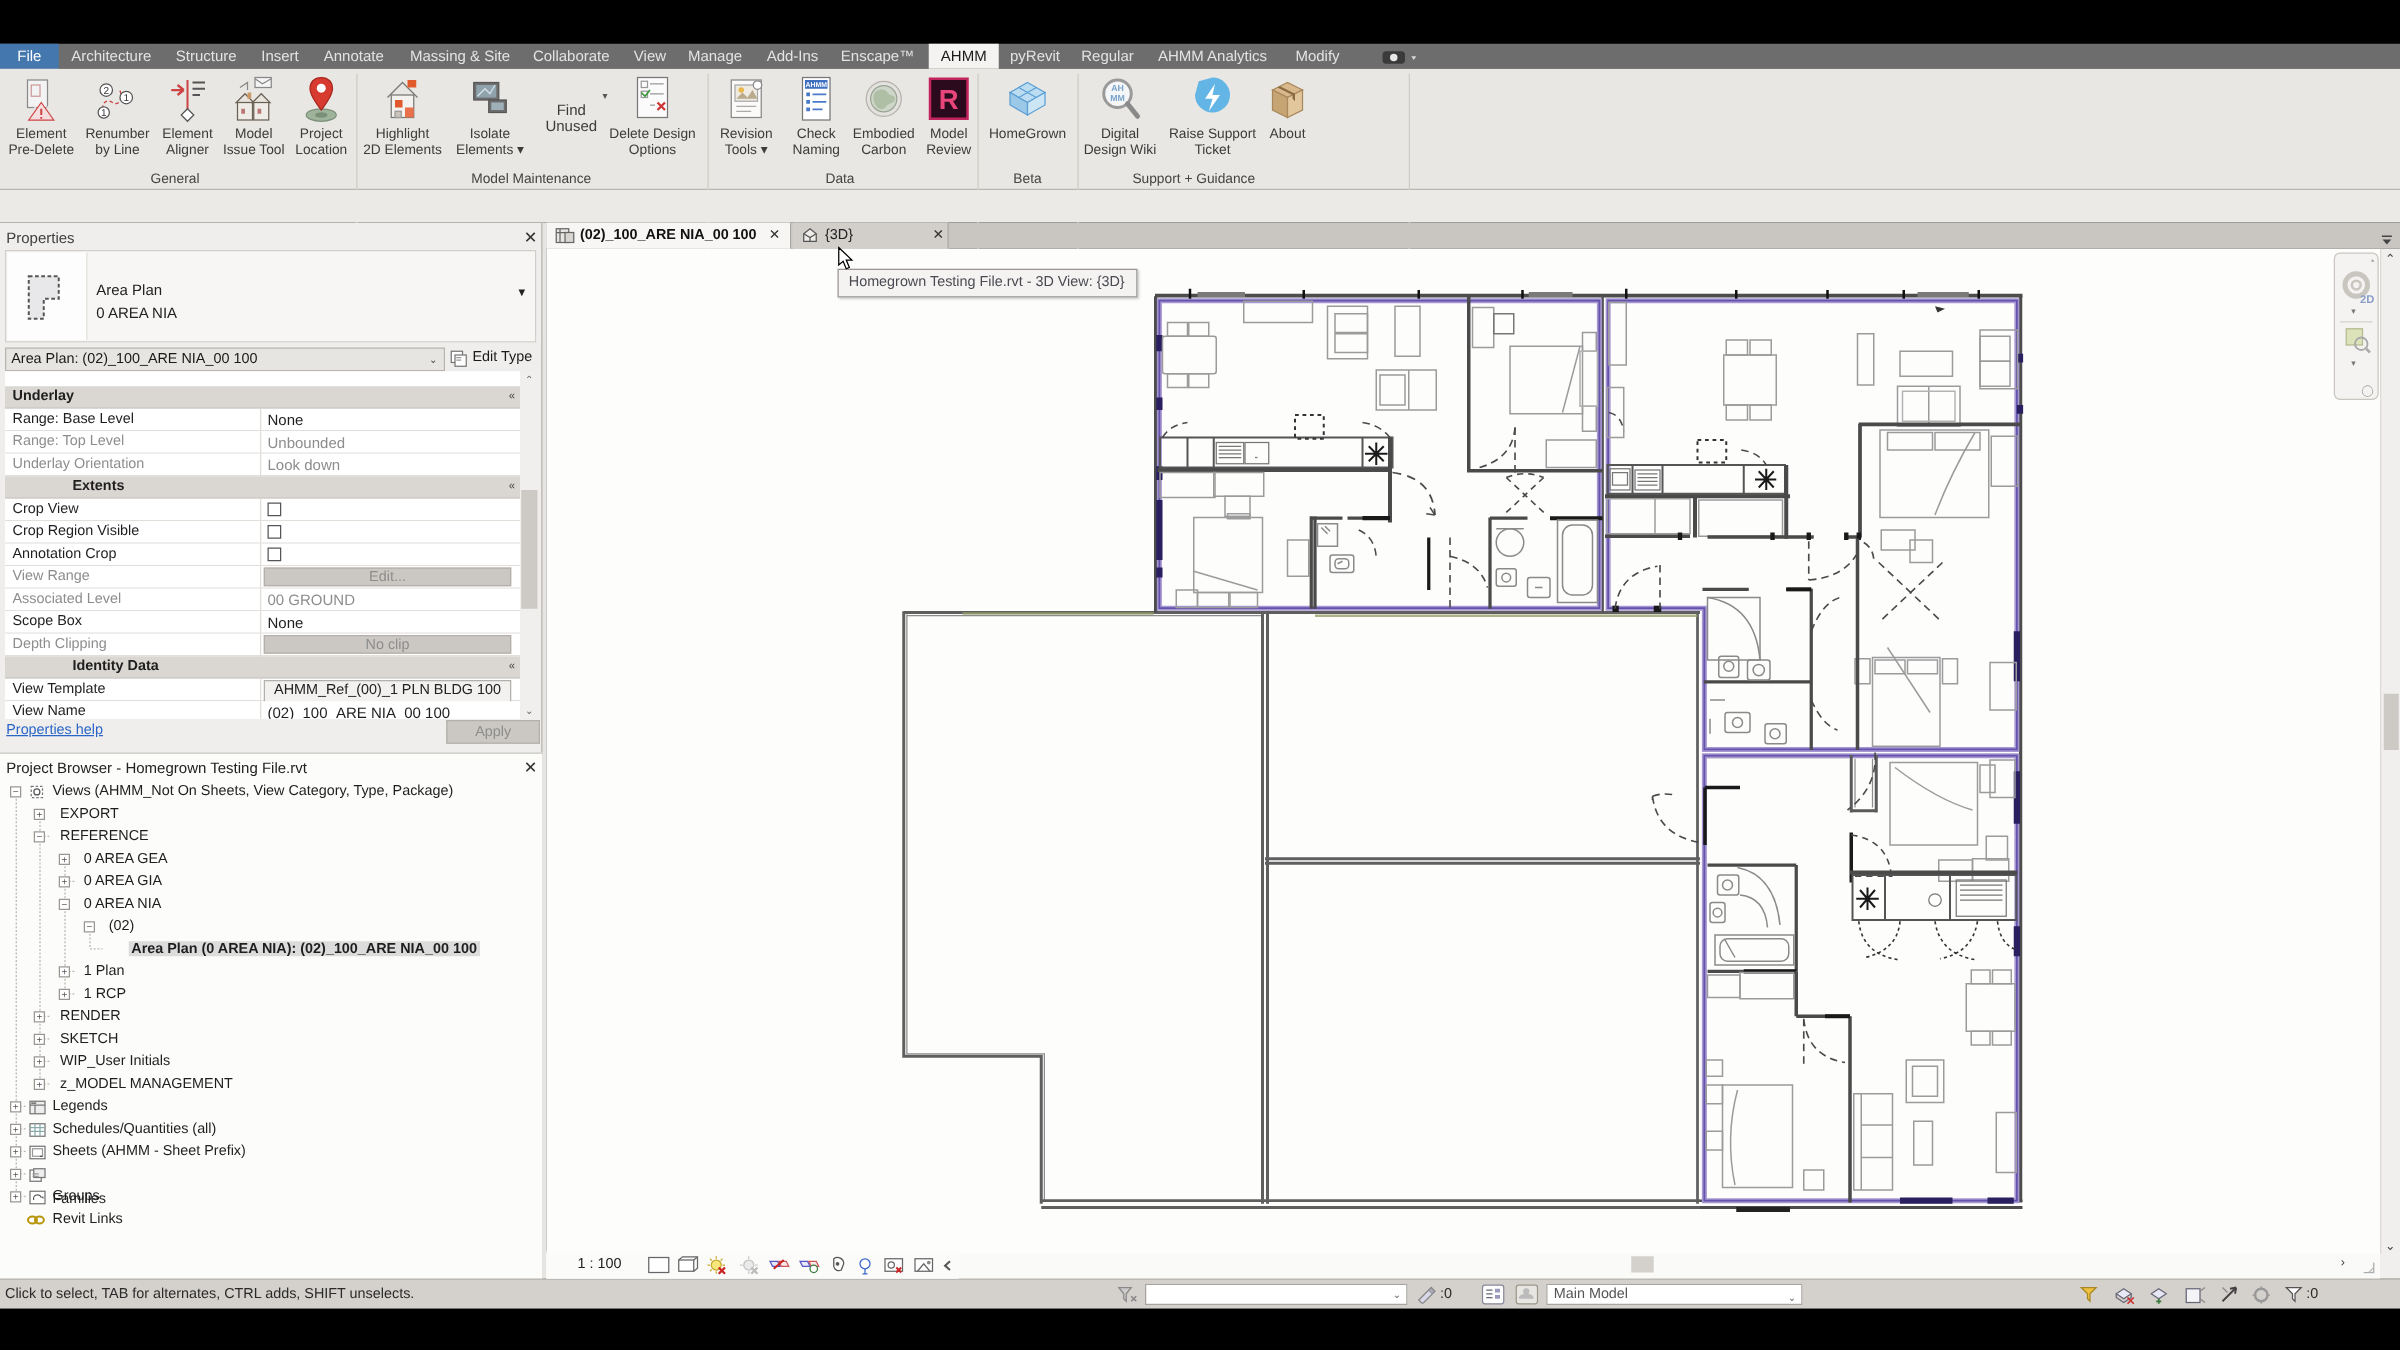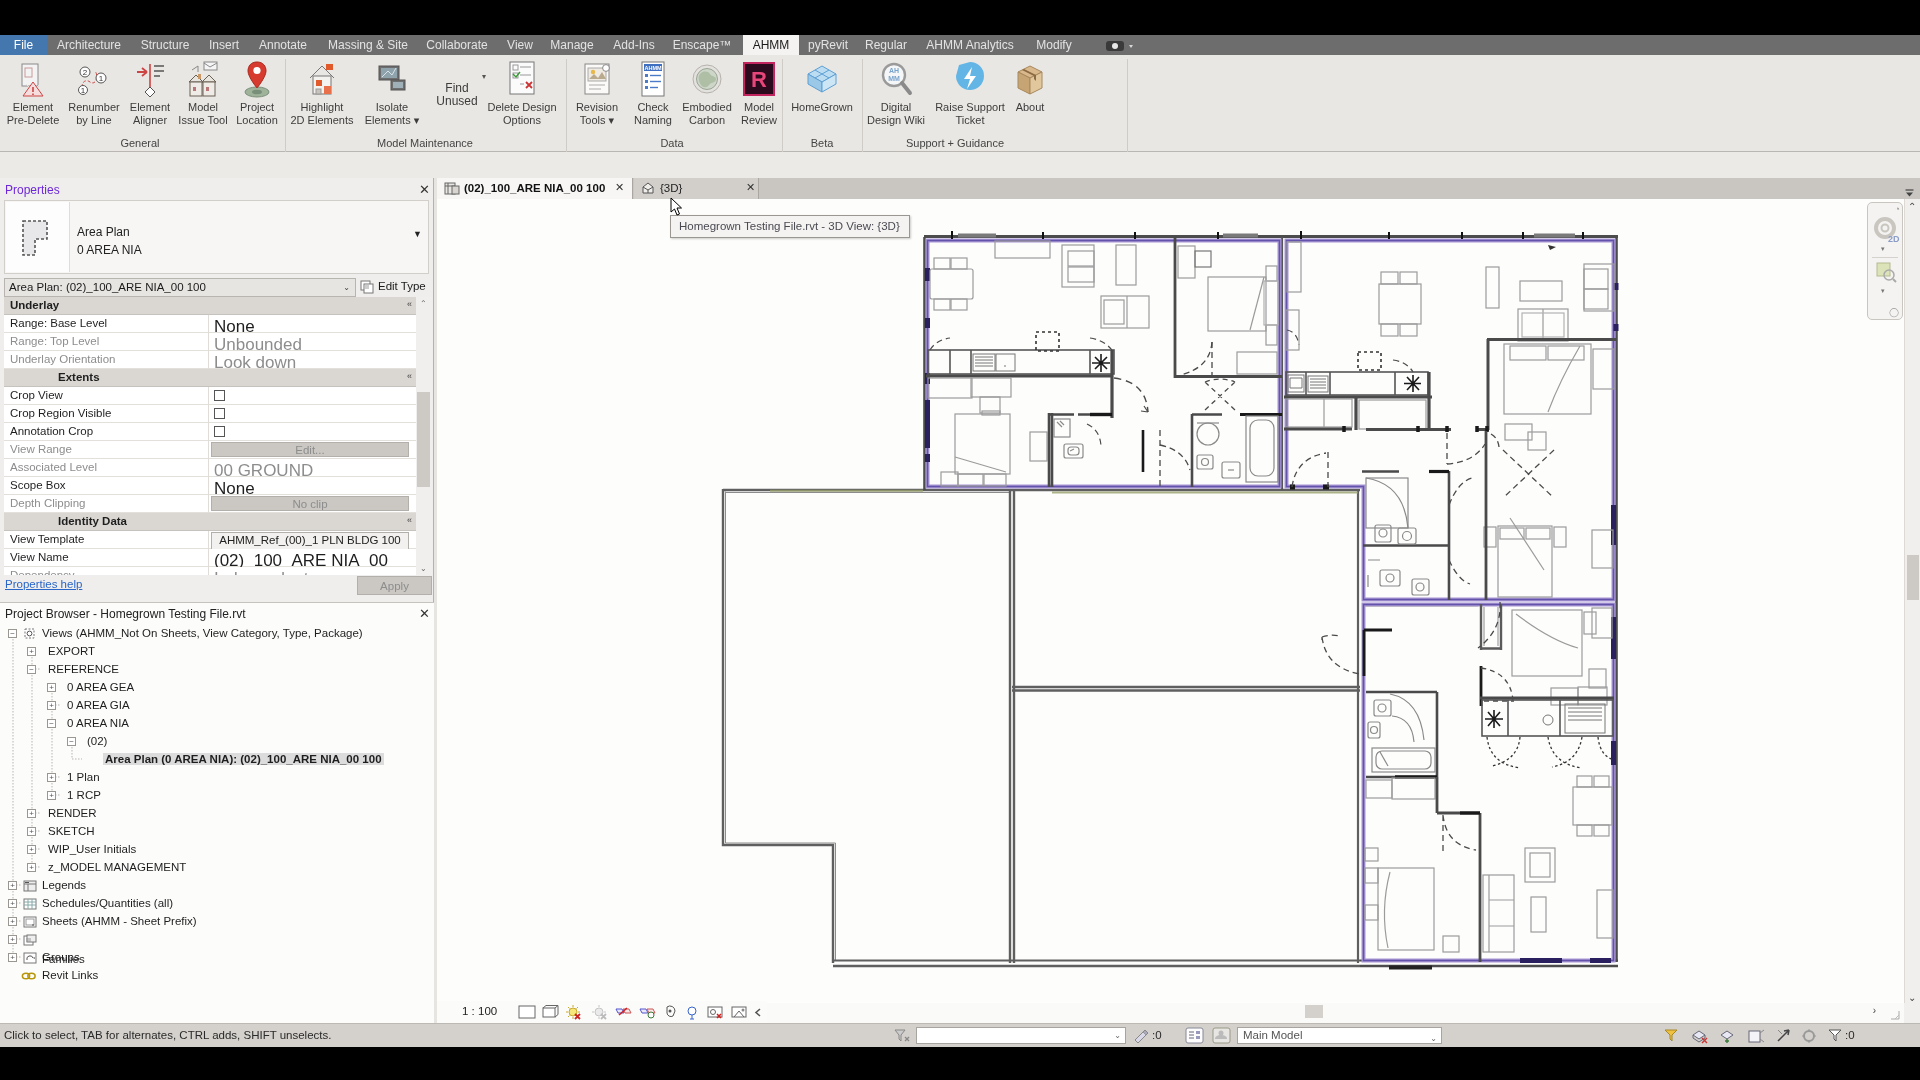--- a/index.html
+++ b/index.html
@@ -11,24 +11,24 @@
   .mtab{position:absolute;top:0;height:20px;line-height:20px;font-size:12px;color:#e3e3e3;text-align:center;}
   
   #ribbon{left:0;top:55px;width:1920px;height:97px;background:#e9e7e3;border-bottom:1px solid #bab7b2;}
   .rsep{position:absolute;top:4px;width:1px;height:144px;background:#cfccc7;}
   .ritem{position:absolute;top:5px;text-align:center;}
   .ricon{margin:0 auto;width:34px;height:40px;}
   .rlab{font-size:11px;line-height:12.5px;color:#3c3c3c;margin-top:1px;white-space:pre-line;}
   .rgroup{position:absolute;top:81px;height:15px;font-size:11px;color:#444;text-align:center;line-height:15px;}
   
   #props{left:0;top:178px;width:434px;height:845px;background:#f0eeec;border-right:1px solid #b5b2ad;}
-  .row{position:absolute;left:0;width:416px;height:18px;background:#fff;border-bottom:1px solid #e3e0dc;}
+  .row{position:absolute;left:0;width:416px;height:18px;background:#fff;border-bottom:1px solid #e3e0dc;margin-top:12px;}
   .hdr{background:#dad7d3;border-bottom:1px solid #c6c3be;}
   .rlbl{position:absolute;left:6px;top:2px;font-size:11.5px;color:#1e1e1e;}
-  .rval{position:absolute;left:210px;top:2px;font-size:17px;color:#1e1e1e;}
+  .rval{position:absolute;left:210px;top:2px;font-size:12px;color:#1e1e1e;}
   .dis{color:#8d8d8d;}
   .cellline{position:absolute;left:204px;top:0;width:1px;height:18px;background:#e0ddd9;}
   .btn{position:absolute;background:#cbc8c3;border:1px solid #b3b0ab;font-size:11.5px;color:#8d8d8d;text-align:center;}
   
   .tree{position:absolute;font-size:11.5px;color:#1e1e1e;white-space:nowrap;}
   .pm{position:absolute;width:9px;height:9px;border:1px solid #9a9792;background:#fff;font-size:8px;line-height:7px;text-align:center;color:#555;}
   
   #statusbar{left:0;top:1023px;width:1920px;height:24px;background:#d4d1cc;border-top:1px solid #bcb9b4;font-size:11.5px;color:#2a2a2a;}
   
   #tabbar{left:437px;top:178px;width:1483px;height:21px;background:#c9c6c2;}
@@ -265,21 +265,21 @@
       <div class="rlab">About</div>
     </div>
   </div>
 
   <div class="abs" style="left:0;top:152px;width:1920px;height:26px;background:#eceae7;"></div>
 
   <div class="abs" style="left:433px;top:178px;width:4px;height:845px;background:#e7e5e2;"></div>
 
   <div class="abs" id="props">
 
-    <div style="position:absolute;left:5px;top:5px;font-size:12px;color:#6d28d9;">Properties</div>
+    <div style="position:absolute;left:5px;top:5px;font-size:12px;color:#404040;">Properties</div>
     <div style="position:absolute;left:419px;top:4px;font-size:13px;color:#333;">✕</div>
 
     <div style="position:absolute;left:4px;top:22px;width:425px;height:74px;background:#f7f6f5;border:1px solid #d2cfca;">
       <div style="position:absolute;left:1px;top:1px;width:64px;height:70px;background:#fdfdfd;border-right:1px solid #e0ddd8;"></div>
       <svg style="position:absolute;left:16px;top:18px;" width="34" height="38" viewBox="0 0 34 38">
           <path d="M2 2 H26 V20 H14 V36 H2 Z" fill="#e8e8ea" stroke="#555" stroke-dasharray="3 2" stroke-width="1.6"></path>
         </svg>
       <div style="position:absolute;left:72px;top:24px;font-size:12px;color:#222;">Area Plan</div>
       <div style="position:absolute;left:72px;top:42px;font-size:12px;color:#222;">0 AREA NIA</div>
       <div style="position:absolute;right:6px;top:28px;font-size:9px;color:#222;">▼</div>

